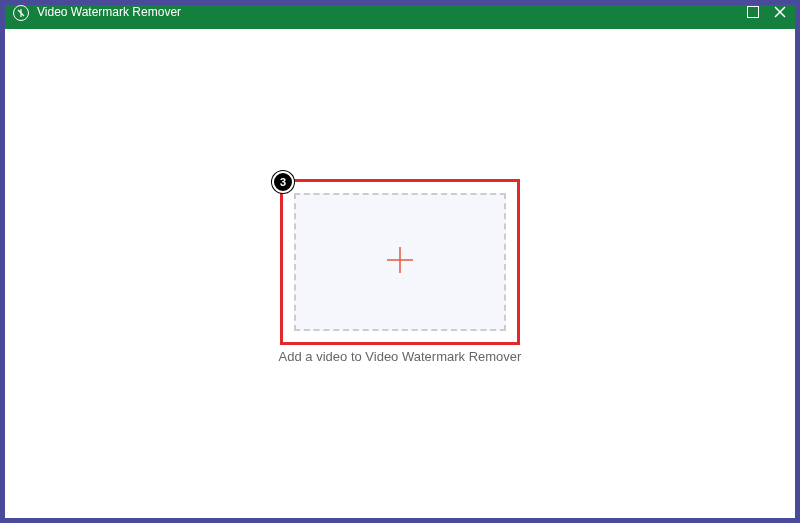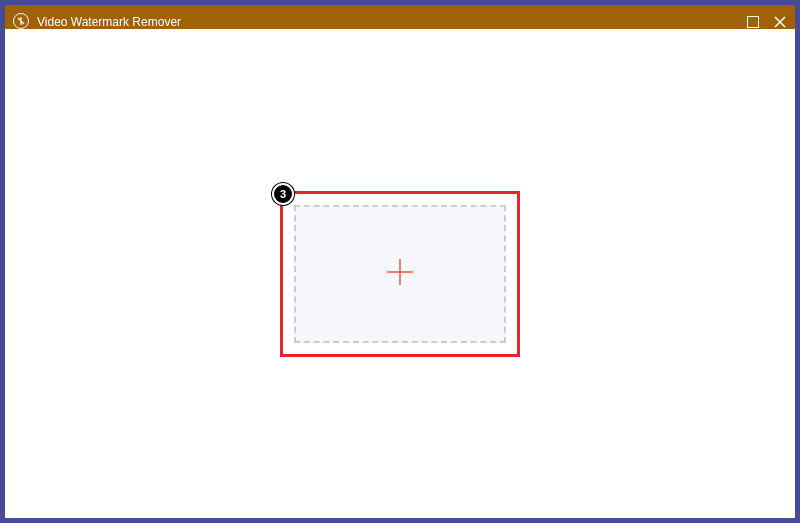--- a/index.html
+++ b/index.html
@@ -15,24 +15,24 @@
     }
     .window {
       width: 100%;
       height: 100%;
       border: 5px solid #4a4a9a;
       display: flex;
       flex-direction: column;
       position: relative;
     }
     .titlebar {
-      background: #a16207;
+      background: #15803d;
       height: 24px;
       display: flex;
-      align-items: flex-end;
+      align-items: flex-start;
       padding: 0 8px;
       color: #fff;
     }
     .app-icon {
       width: 16px;
       height: 16px;
       border-radius: 50%;
       border: 1.5px solid #fff;
       margin-right: 8px;
       display: flex;
@@ -165,14 +165,15 @@
       <div class="drop-area">
         <div class="drop-inner">
           <div class="plus-icon">
             <svg viewBox="0 0 34 34">
               <path d="M17 4 L17 30 M4 17 L30 17" stroke="#e85a3a" stroke-width="1.5"></path>
             </svg>
           </div>
         </div>
       </div>
     </div>
+    <div class="hint-text">Add a video to Video Watermark Remover</div>
   </div>
 </div>
 
 </body></html>

